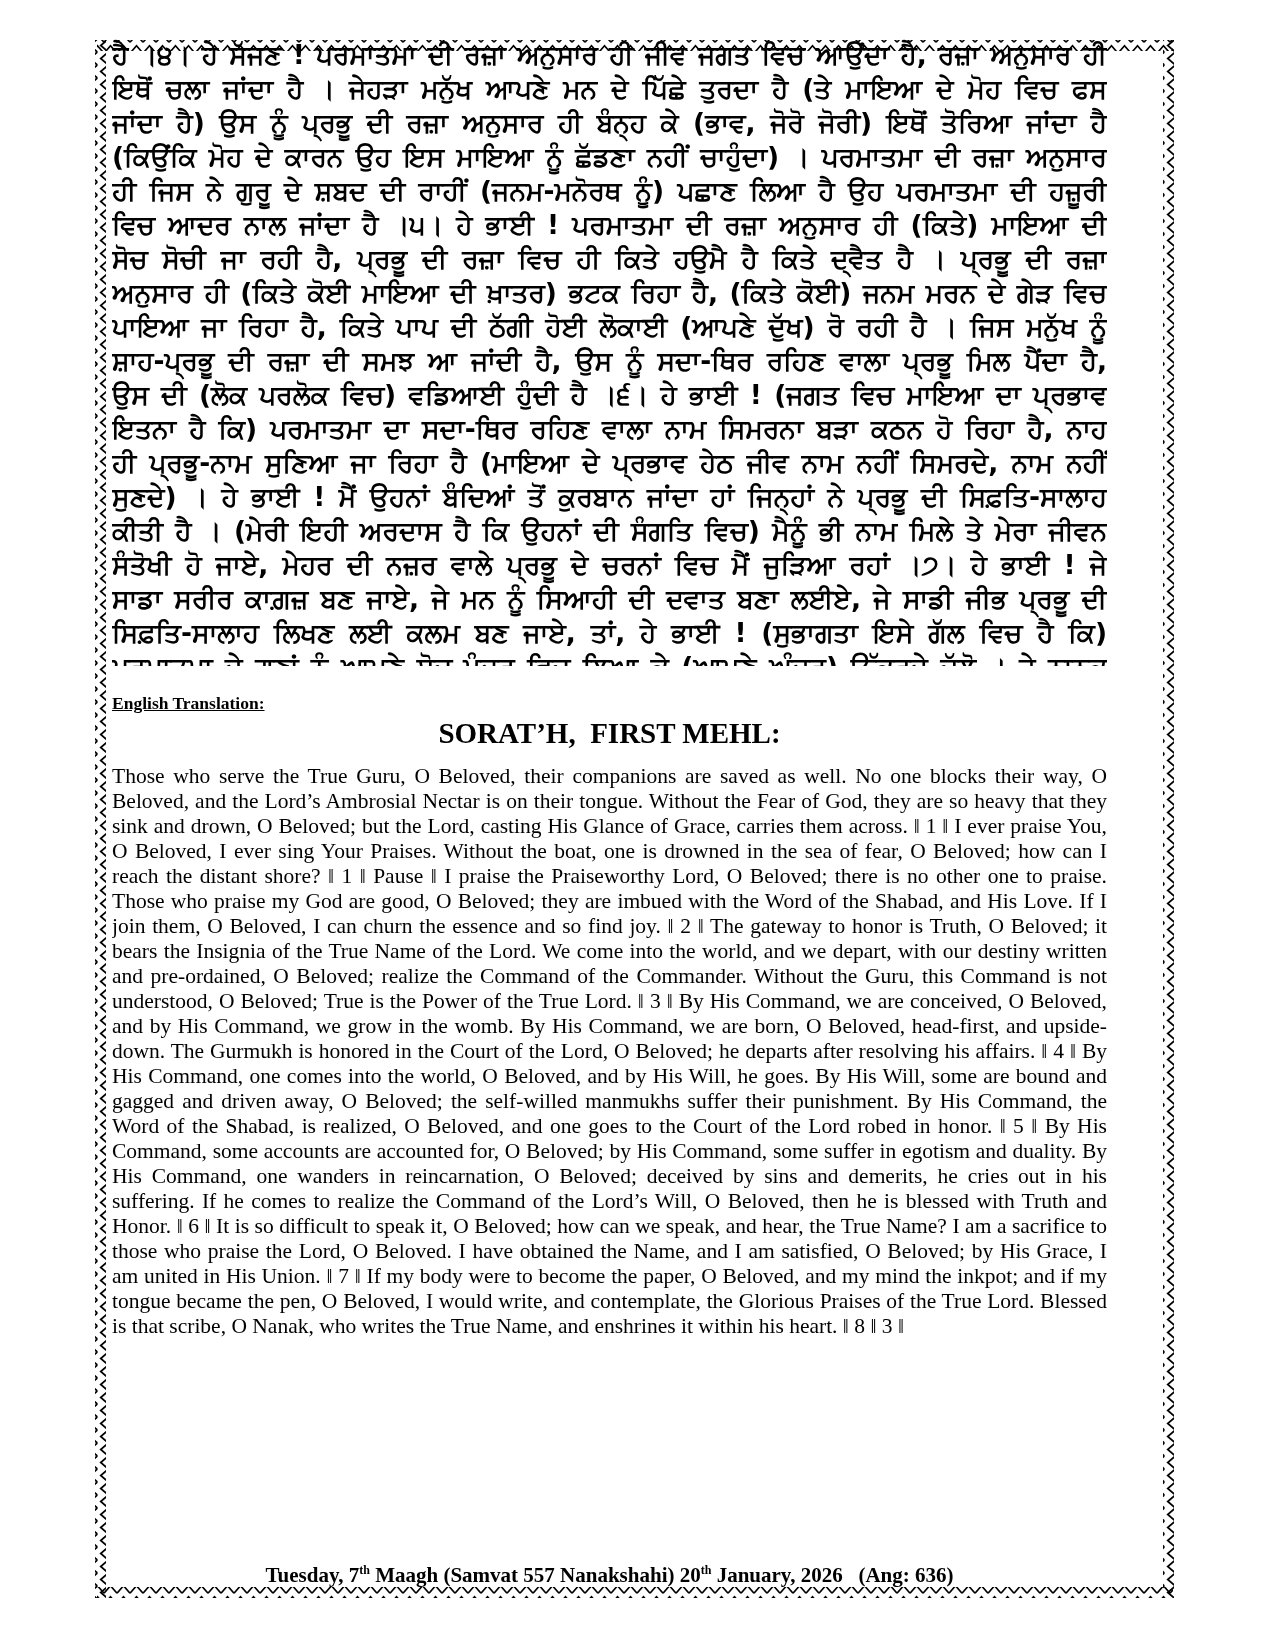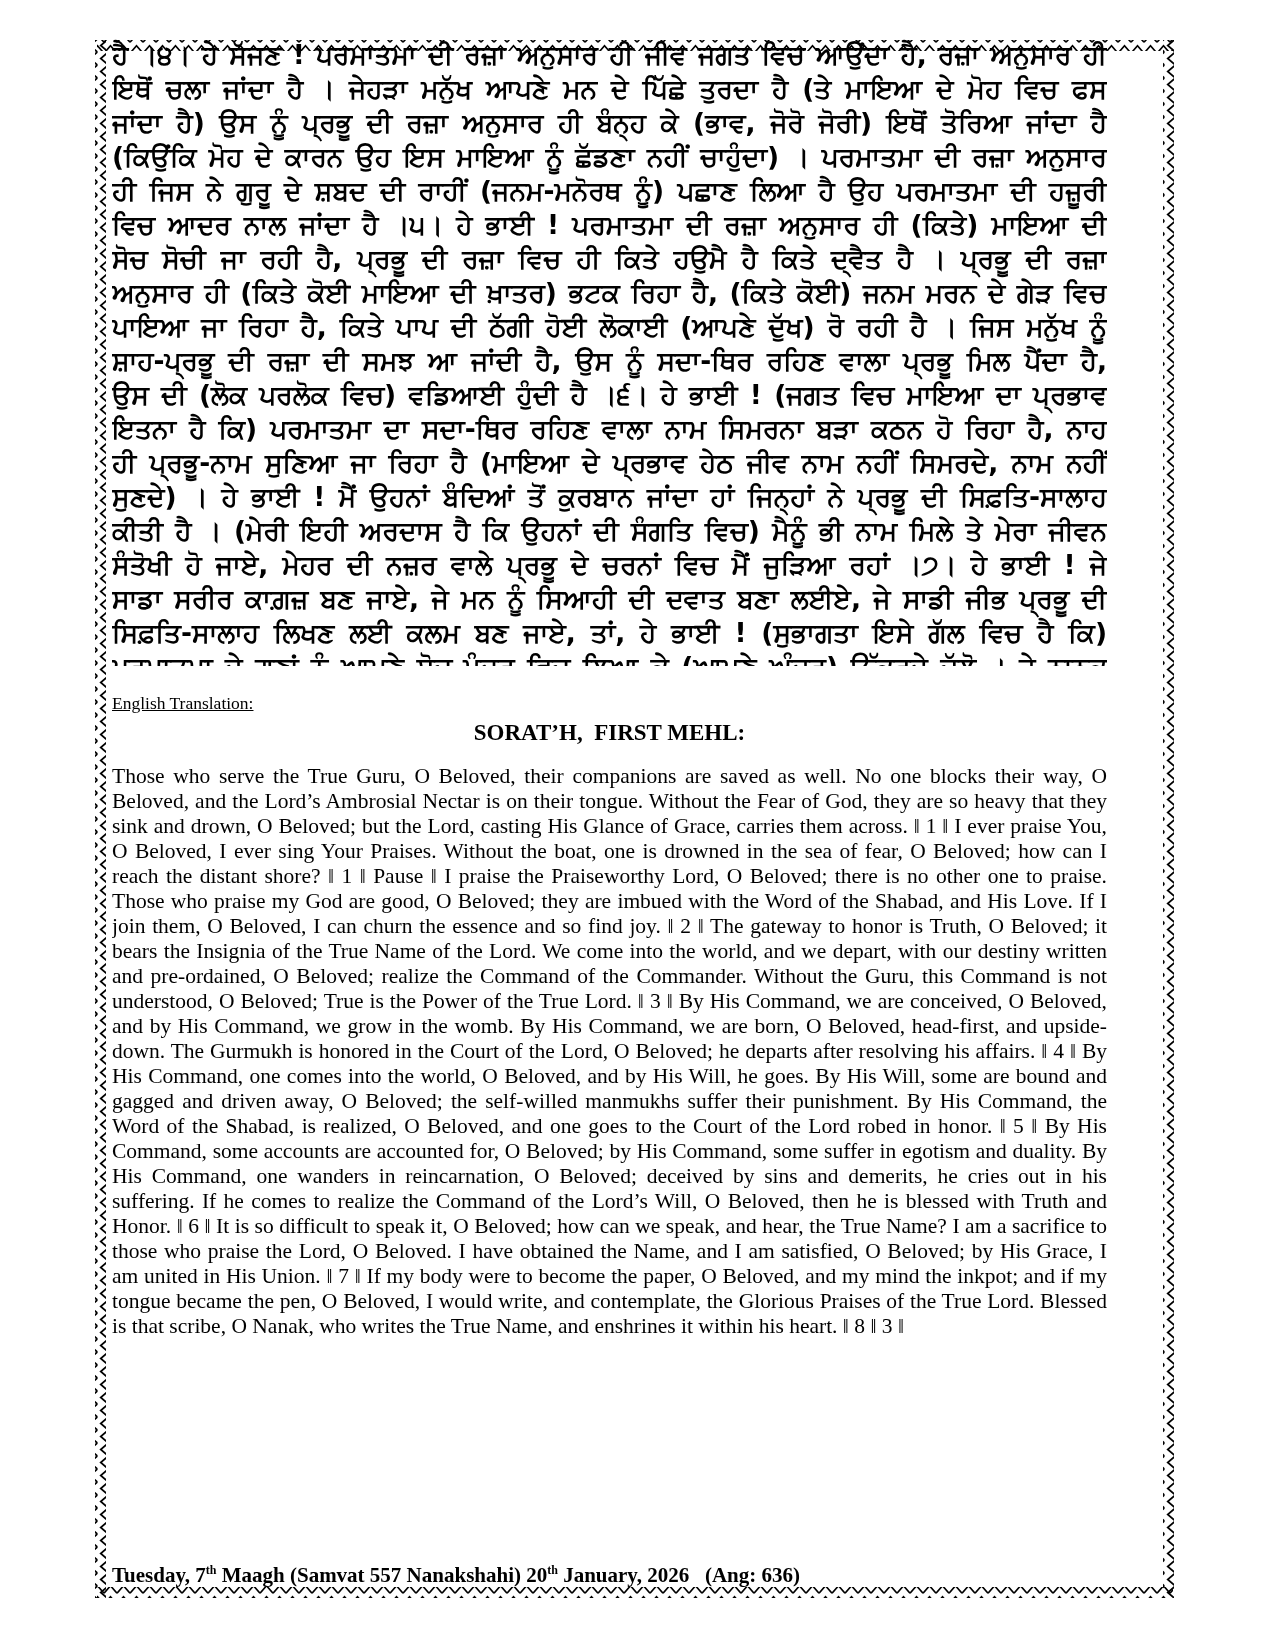--- a/index.html
+++ b/index.html
@@ -26,42 +26,43 @@
     font-size: 26.5px;
     line-height: 34px;
     text-align: justify;
     height: 628px;
     overflow: hidden;
     word-spacing: 2px;
   }
   .etlabel {
     margin: 26px 0 0 0;
     font-size: 17.5px;
-    font-weight: 400;
+    font-weight: 700;
     text-decoration: underline;
     line-height: 22px;
   }
   .heading {
     margin: 4px 0 16px 0;
     text-align: center;
-    font-size: 23px;
+    font-size: 29px;
     font-weight: 700;
     line-height: 30px;
     white-space: pre;
   }
   .english {
     margin: 4px 0 0 0;
     font-size: 21.5px;
     line-height: 25px;
     text-align: justify;
     height: 792px;
     overflow: hidden;
   }
   .dateline {
     margin: 6px 0 0 0;
+    text-align: center;
     font-size: 21px;
     font-weight: 700;
     line-height: 26px;
     white-space: pre-wrap;
   }
   .dateline sup.ord {
     font-size: 12px;
     font-weight: 700;
     vertical-align: super;
     line-height: 0;

